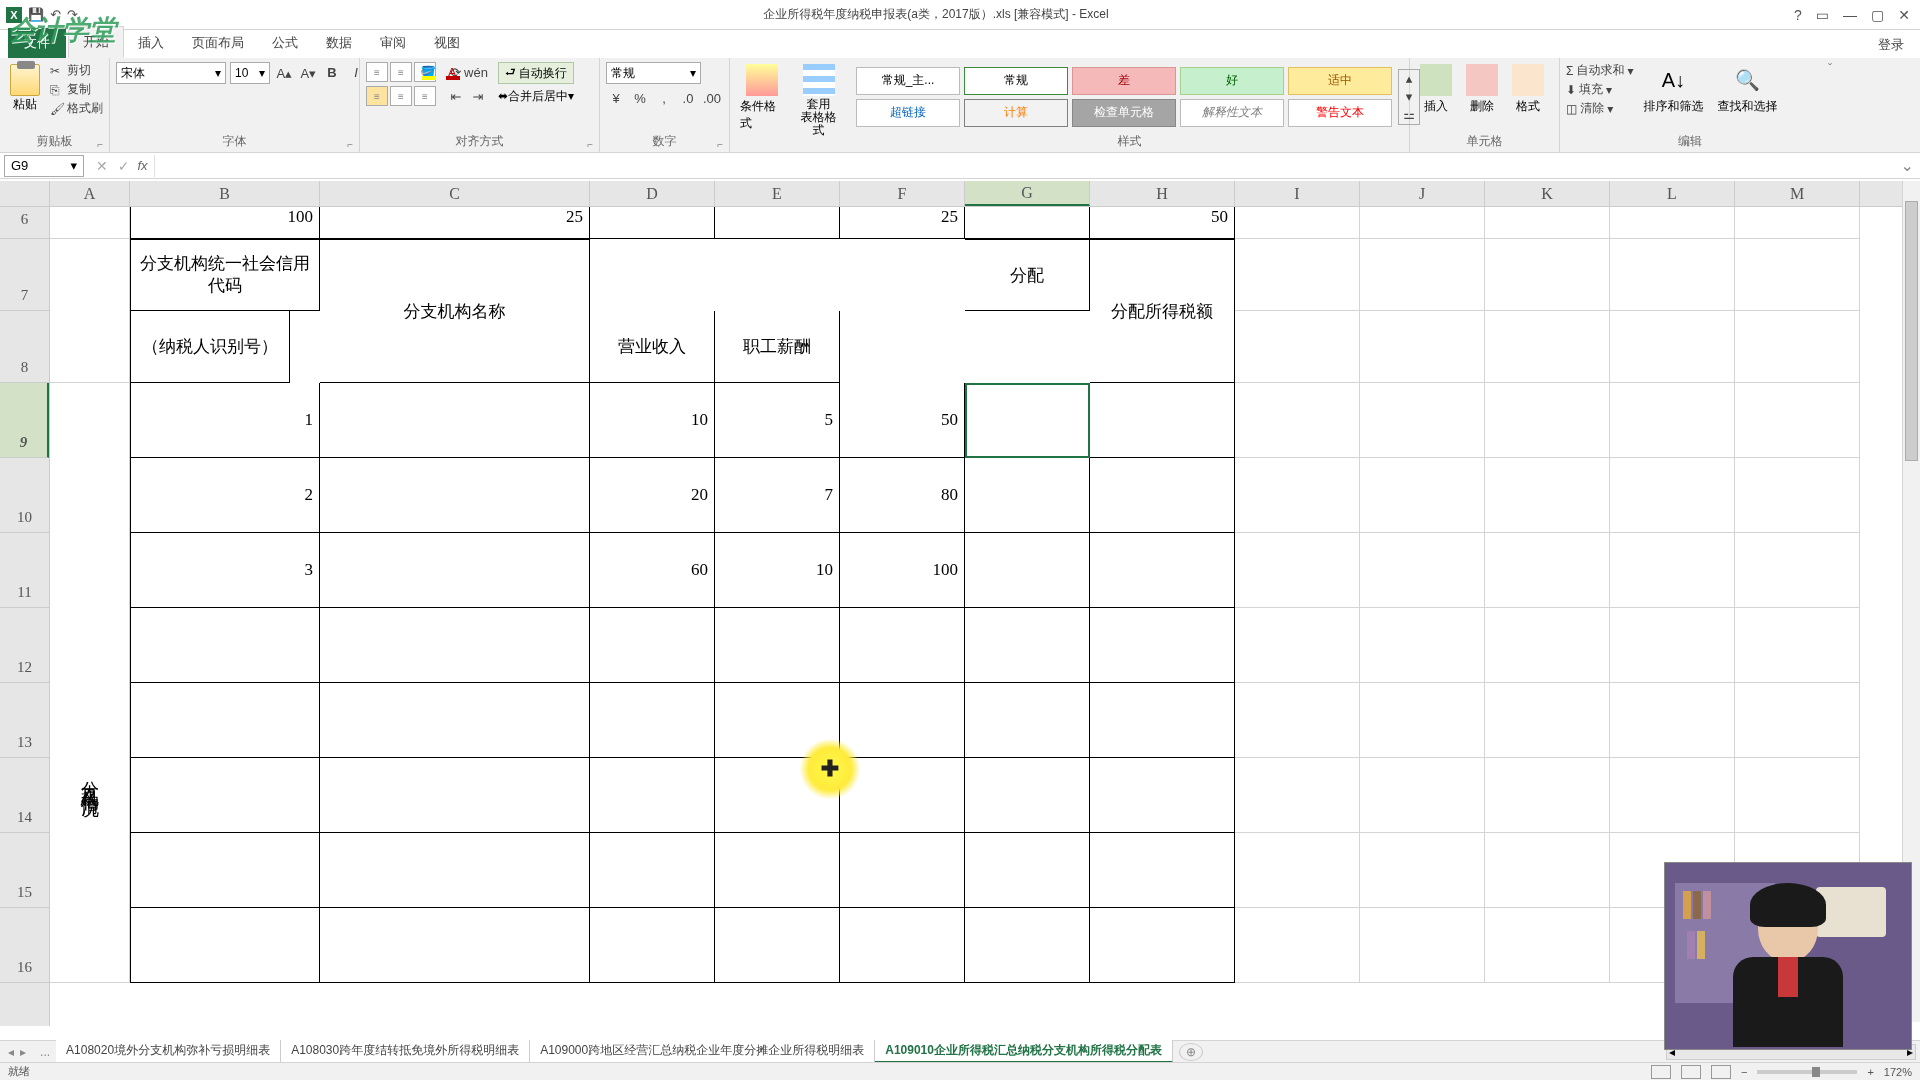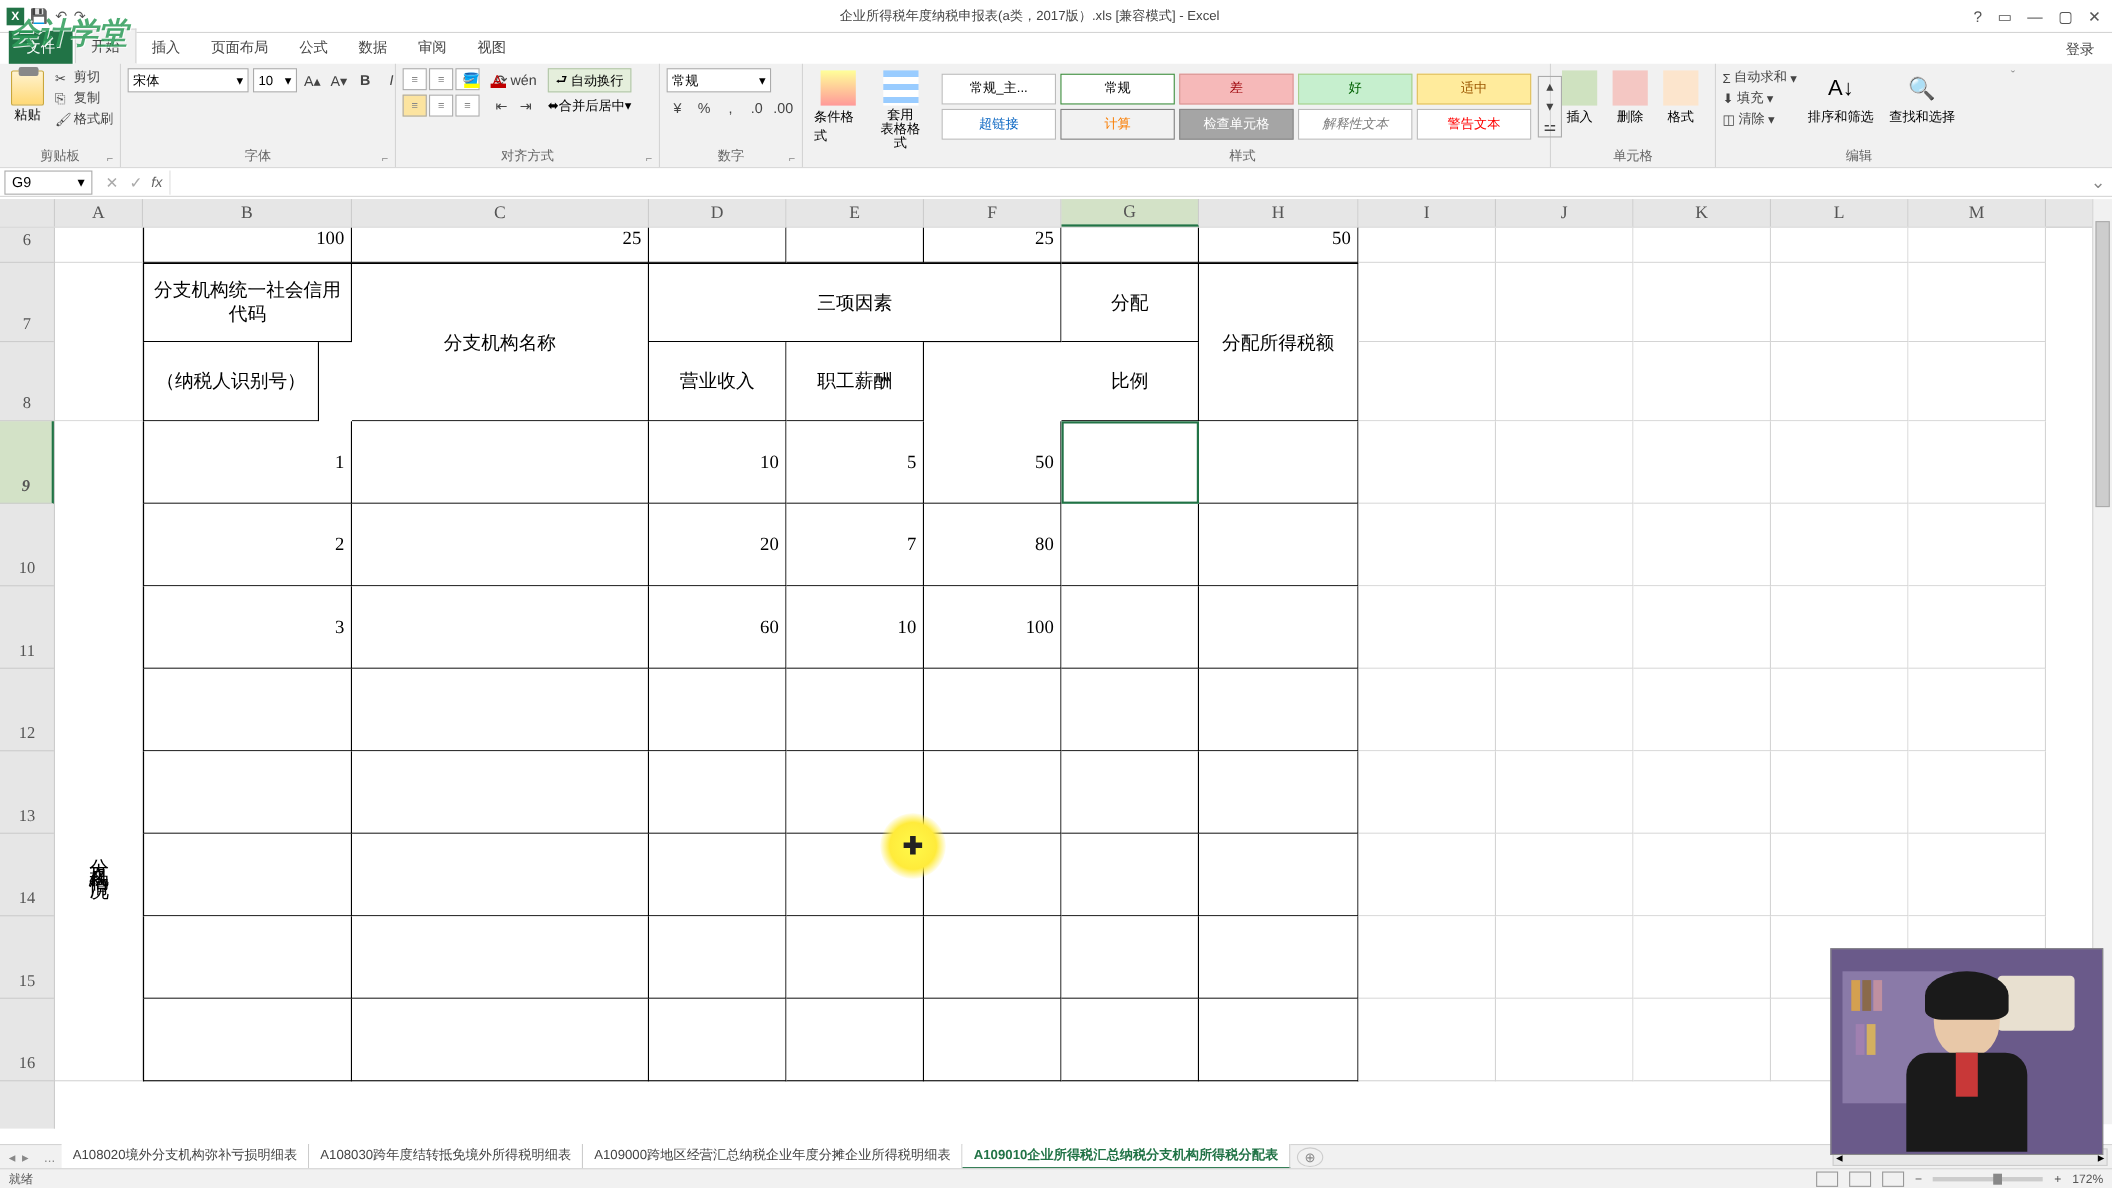--- a/index.html
+++ b/index.html
@@ -402,25 +402,23 @@
       <div class="cell num br bb" style="left: 270px; top: 0px; width: 270px; height: 32px; align-items: flex-start;">25</div>
       <div class="cell br bb" style="left: 540px; top: 0px; width: 125px; height: 32px;"></div>
       <div class="cell br bb" style="left: 665px; top: 0px; width: 125px; height: 32px;"></div>
       <div class="cell num br bb" style="left: 790px; top: 0px; width: 125px; height: 32px; align-items: flex-start;">25</div>
       <div class="cell br bb" style="left: 915px; top: 0px; width: 125px; height: 32px;"></div>
       <div class="cell num br bb" style="left: 1040px; top: 0px; width: 145px; height: 32px; align-items: flex-start;">50</div>
       <div class="cell " style="left: 0px; top: 32px; width: 80px; height: 144px;"></div>
       <div class="cell ctr br bb bl bt" style="left: 80px; top: 32px; width: 190px; height: 72px; text-align: center; line-height: 1.3;">分支机构统一社会信用代码</div>
       <div class="cell ctr br bb bl" style="left: 80px; top: 104px; width: 160px; height: 72px; text-align: center;">（纳税人识别号）</div>
       <div class="cell ctr br bb bt" style="left: 270px; top: 32px; width: 270px; height: 144px;">分支机构名称</div>
-      <div class="cell ctr br bb bt" style="left: 540px; top: 32px; width: 375px; height: 72px;">三项因素</div>
       <div class="cell ctr br bb" style="left: 540px; top: 104px; width: 125px; height: 72px;">营业收入</div>
       <div class="cell ctr br bb" style="left: 665px; top: 104px; width: 125px; height: 72px;">职工薪酬</div>
       <div class="cell ctr br bb bt" style="left: 915px; top: 32px; width: 125px; height: 72px;">分配</div>
-      <div class="cell ctr br bb" style="left: 915px; top: 104px; width: 125px; height: 72px;">比例</div>
       <div class="cell ctr br bb bt" style="left: 1040px; top: 32px; width: 145px; height: 144px;">分配所得税额</div>
       <div class="cell vert" style="left: 0px; top: 176px; width: 80px; height: 600px; font-size: 18px; padding-top: 190px;">分支机构情况</div>
       <div class="cell num br bb bl" style="left: 80px; top: 176px; width: 190px; height: 75px;">1</div>
       <div class="cell br bb" style="left: 270px; top: 176px; width: 270px; height: 75px;"></div>
       <div class="cell num br bb" style="left: 540px; top: 176px; width: 125px; height: 75px;">10</div>
       <div class="cell num br bb" style="left: 665px; top: 176px; width: 125px; height: 75px;">5</div>
       <div class="cell num br bb" style="left: 790px; top: 176px; width: 125px; height: 75px;">50</div>
       <div class="cell selected br bb" style="left: 915px; top: 176px; width: 125px; height: 75px;"></div>
       <div class="cell br bb" style="left: 1040px; top: 176px; width: 145px; height: 75px;"></div>
       <div class="cell num br bb bl" style="left: 80px; top: 251px; width: 190px; height: 75px;">2</div>

